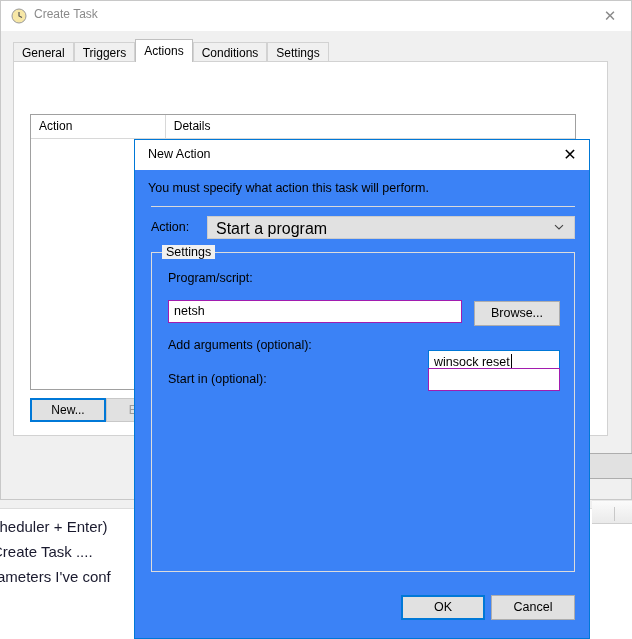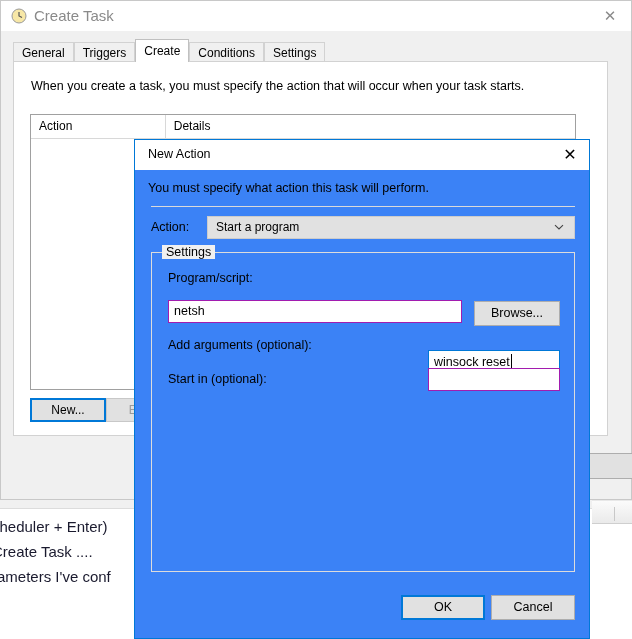--- a/index.html
+++ b/index.html
@@ -34,21 +34,21 @@
     box-sizing: border-box;
   }
   .titlebar-icon {
     position: absolute;
     left: 10px; top: 7px;
     width: 16px; height: 16px;
   }
   .titlebar-text {
     position: absolute;
     left: 33px; top: 6px;
-    font-size: 15px;
+    font-size: 12px;
     color: #8a8a8a;
     white-space: nowrap;
   }
   .titlebar-close {
     position: absolute;
     right: 8px; top: 4px;
     width: 26px; height: 22px;
     color: #8a8a8a;
     font-size: 15px;
     line-height: 22px;
@@ -274,21 +274,21 @@
     position: absolute;
     left: 56px; top: 0;
     width: 368px; height: 23px;
     background: #e1e1e1;
     border: 1px solid #cccccc;
     box-sizing: border-box;
   }
   .combo-text {
     position: absolute;
     left: 8px; top: 3px;
-    font-size: 12px;
+    font-size: 16px;
     white-space: nowrap;
   }
   .combo-arrow {
     position: absolute;
     right: 9px; top: 4px;
     width: 12px; height: 12px;
   }
 
   
   .groupbox {
@@ -387,27 +387,26 @@
           <path d="M8 4 L8 8 L11 9.5" stroke="#555" stroke-width="1.2" fill="none"></path>
         </svg>
       </span>
       <span class="titlebar-text">Create Task</span>
       <span class="titlebar-close">✕</span>
     </div>
 
     <div class="tabstrip">
       <div class="tab">General</div>
       <div class="tab">Triggers</div>
-      <div class="tab selected">Create</div>
+      <div class="tab selected">Actions</div>
       <div class="tab">Conditions</div>
       <div class="tab">Settings</div>
     </div>
 
     <div class="tabpage">
-      <div class="tabpage-desc">When you create a task, you must specify the action that will occur when your task starts.</div>
 
       <div class="actions-list">
         <div class="actions-list-header">
           <div class="lh-cell action">Action</div>
           <div class="lh-cell details">Details</div>
         </div>
       </div>
 
       <div class="btnrow">
         <div class="winbtn focused">New...</div>

